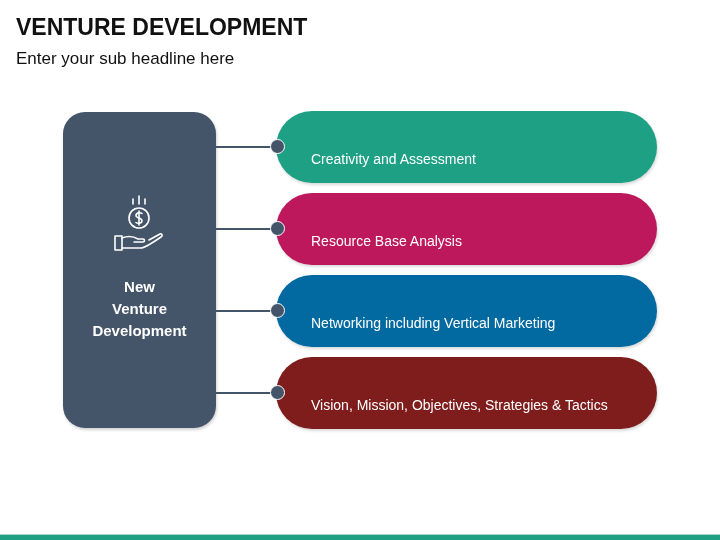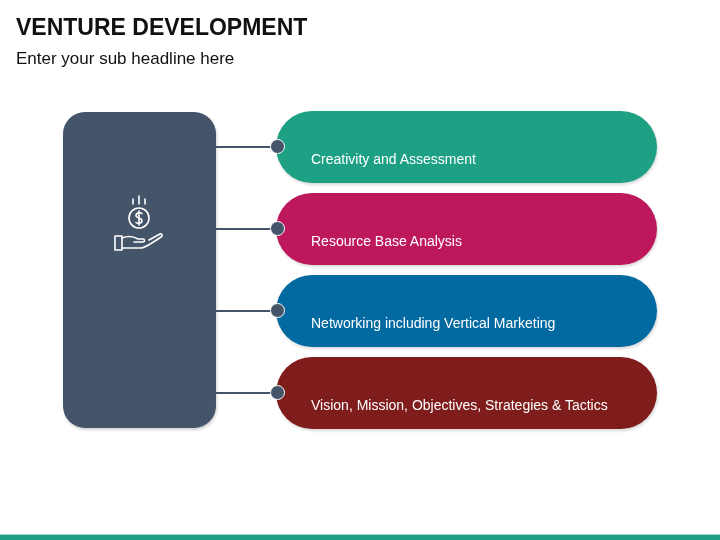--- a/index.html
+++ b/index.html
@@ -60,20 +60,25 @@
     <line x1="22" y1="5" x2="22" y2="10"></line>
     <line x1="28" y1="2" x2="28" y2="10"></line>
     <line x1="34" y1="5" x2="34" y2="10"></line>
     <circle cx="28" cy="24" r="10"></circle>
     <path d="M31 19.5 C29.5 18.3 25 18.3 25 21.5 C25 24.5 31 23.5 31 26.8 C31 29.8 26.5 29.8 25 28.5"></path>
     <line x1="28" y1="17" x2="28" y2="31"></line>
     <path d="M4 42 L11 42 L11 56 L4 56 Z"></path>
     <path d="M11 44 C16 42 22 42 27 45 L32 45 C34 45 34 48 32 48 L23 48"></path>
     <path d="M11 54 L30 54 C34 54 44 47 50 43 C52 42 51 39 49 40 L38 46"></path>
   </svg>
+  <div class="hub-label">
+    <span>New</span>
+    <span>Venture</span>
+    <span>Development</span>
+  </div>
 </div>
 
 <div class="connector" style="top:146px"></div>
 <div class="connector" style="top:228px"></div>
 <div class="connector" style="top:310px"></div>
 <div class="connector" style="top:392px"></div>
 
 <div class="pill" style="top:111px; background:#1ea085">
   <div class="pill-text">Creativity and Assessment</div>
 </div>

